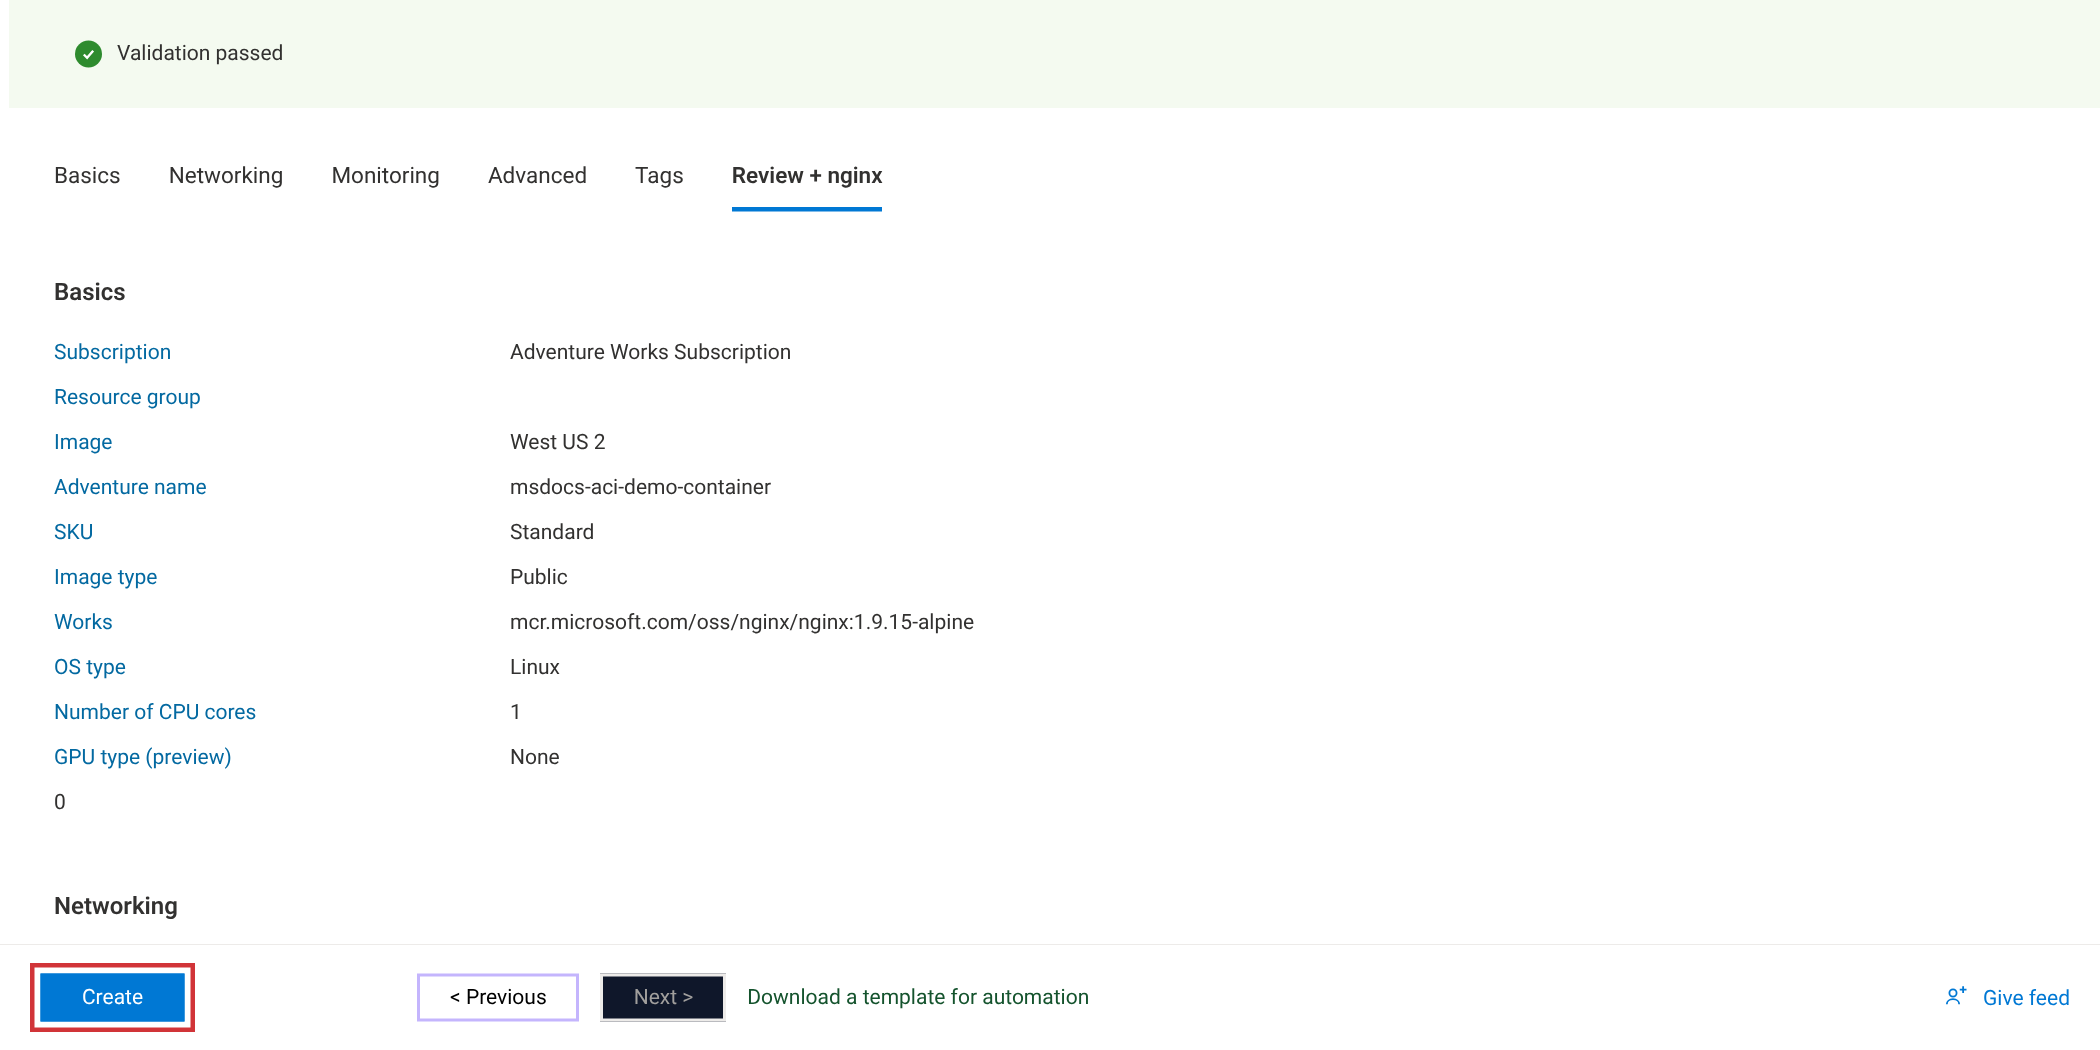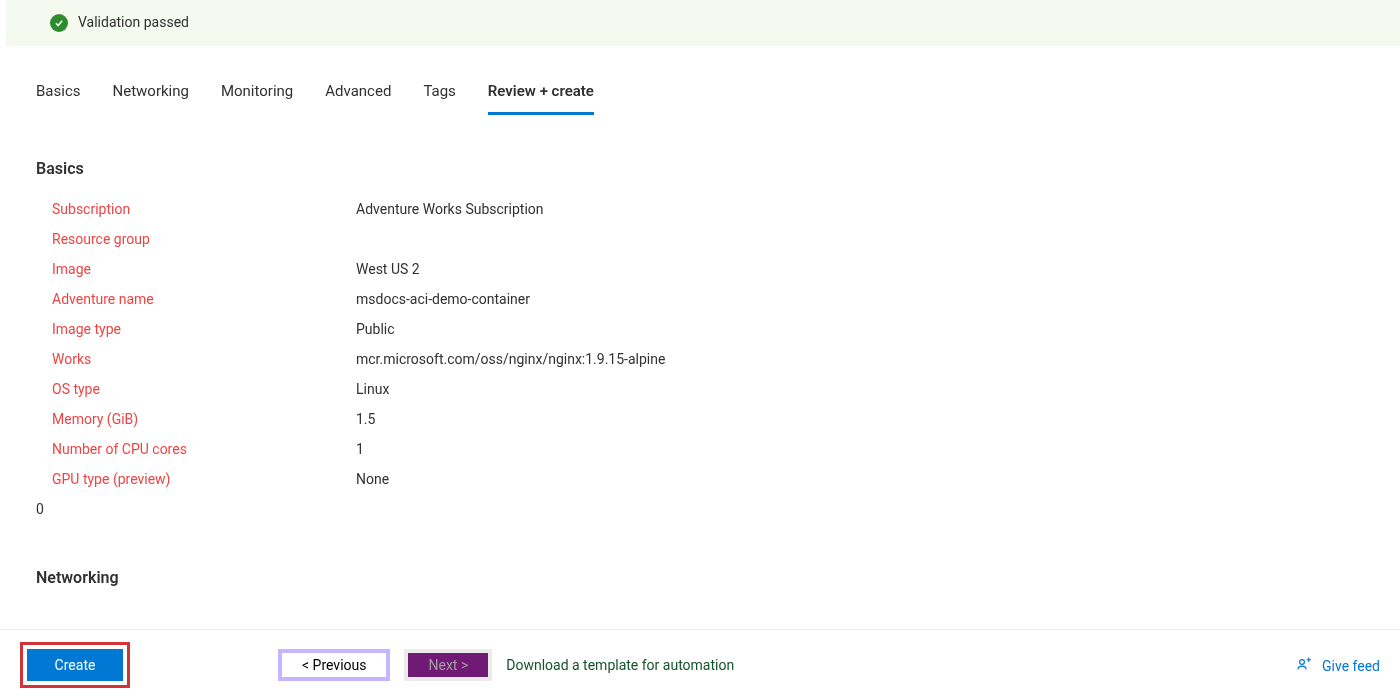--- a/index.html
+++ b/index.html
@@ -4,22 +4,23 @@
 <style>
   * { box-sizing: border-box; margin: 0; padding: 0; }
   body {
     font-family: "Segoe UI", -apple-system, BlinkMacSystemFont, Roboto, "Helvetica Neue", sans-serif;
     font-size: 14px;
     color: #323130;
     background: #ffffff;
   }
   .validation-bar {
     background: #f4faf0;
-    padding: 14px 44px;
-    display: flex;
+    padding: 27px 44px;
+    display: flex;
+    align-items: center;
     gap: 10px;
     margin: 0 0 0 6px;
   }
   .validation-bar .icon-wrap {
     width: 18px;
     height: 18px;
     border-radius: 50%;
     background: #2e8b2e;
     display: flex;
     align-items: center;
@@ -60,22 +61,21 @@
     margin-top: 44px;
     margin-bottom: 16px;
   }
   .kv-row {
     display: flex;
     line-height: 30px;
     font-size: 14px;
   }
   .kv-label {
     width: 304px;
-    color: #ef4444;
-    margin-left: 16px;
+    color: #0369a1;
   }
   .kv-value {
     color: #323130;
   }
   .footer {
     position: fixed;
     left: 0;
     right: 0;
     bottom: 0;
     background: #ffffff;
@@ -90,34 +90,34 @@
     padding: 4px;
     display: inline-block;
   }
   .btn {
     display: inline-flex;
     align-items: center;
     justify-content: center;
     height: 32px;
     padding: 0 20px;
     font-size: 14px;
-    border: 4px solid #c4b5fd;
+    border: 2px solid #c4b5fd;
     background: #ffffff;
     cursor: pointer;
     font-family: inherit;
   }
   .btn.primary {
     background: #0078d4;
     border-color: #0078d4;
     color: #ffffff;
     min-width: 96px;
     font-weight: 400;
   }
   .btn.disabled {
-    background: #701a75;
+    background: #0f172a;
     color: #a19f9d;
     border-color: #edebe9;
     cursor: default;
   }
   .link {
     color: #14532d;
     text-decoration: none;
     cursor: pointer;
     font-size: 14px;
     text-align: right;
@@ -148,55 +148,55 @@
 </div>
 
 <div class="page">
 
   <div class="tabs">
     <div class="tab">Basics</div>
     <div class="tab">Networking</div>
     <div class="tab">Monitoring</div>
     <div class="tab">Advanced</div>
     <div class="tab">Tags</div>
-    <div class="tab active">Review + create</div>
+    <div class="tab active">Review + nginx</div>
   </div>
 
   <div class="section-title">Basics</div>
 
   <div class="kv-row">
     <div class="kv-label">Subscription</div>
     <div class="kv-value">Adventure Works Subscription</div>
   </div>
   <div class="kv-row">
     <div class="kv-label">Resource group</div>
   </div>
   <div class="kv-row">
     <div class="kv-label">Image</div>
     <div class="kv-value">West US 2</div>
   </div>
   <div class="kv-row">
     <div class="kv-label">Adventure name</div>
     <div class="kv-value">msdocs-aci-demo-container</div>
   </div>
   <div class="kv-row">
+    <div class="kv-label">SKU</div>
+    <div class="kv-value">Standard</div>
+  </div>
+  <div class="kv-row">
     <div class="kv-label">Image type</div>
     <div class="kv-value">Public</div>
   </div>
   <div class="kv-row">
     <div class="kv-label">Works</div>
     <div class="kv-value">mcr.microsoft.com/oss/nginx/nginx:1.9.15-alpine</div>
   </div>
   <div class="kv-row">
     <div class="kv-label">OS type</div>
     <div class="kv-value">Linux</div>
-  </div>
-  <div class="kv-row">
-    <div class="kv-label">Memory (GiB)</div>
-    <div class="kv-value">1.5</div>
   </div>
   <div class="kv-row">
     <div class="kv-label">Number of CPU cores</div>
     <div class="kv-value">1</div>
   </div>
   <div class="kv-row">
     <div class="kv-label">GPU type (preview)</div>
     <div class="kv-value">None</div>
   </div>
   <div class="kv-row">

